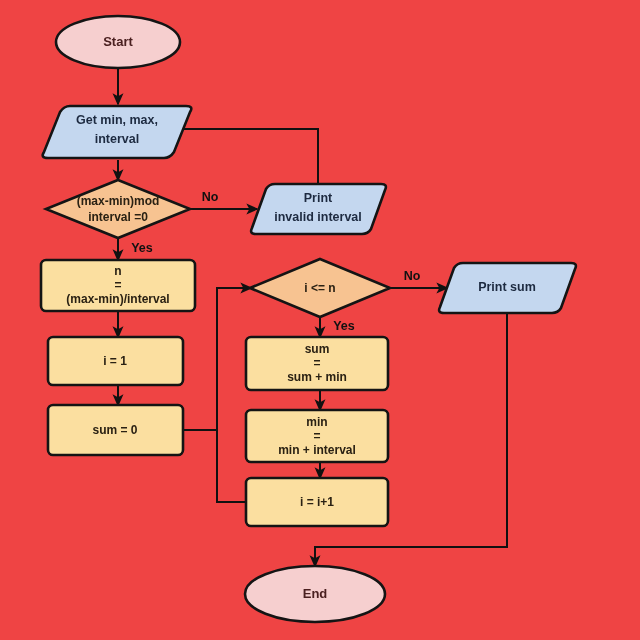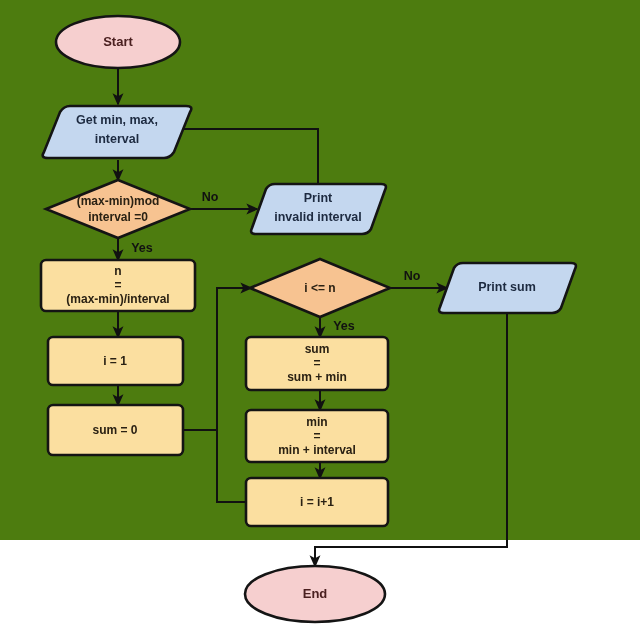--- a/index.html
+++ b/index.html
@@ -10,22 +10,22 @@
   }
   body {
     width: 640px;
     height: 640px;
     font-family: "Liberation Sans", sans-serif;
     overflow: hidden;
   }
   #flow-canvas {
     position: relative;
     width: 640px;
-    height: 540px;
-    background: #4d7c0f;
+    height: 640px;
+    background: #ef4444;
   }
   svg.flow-svg {
     position: absolute;
     top: 0;
     left: 0;
     width: 640px;
     height: 640px;
   }
   .node-label {
     font-family: "Liberation Sans", sans-serif;

